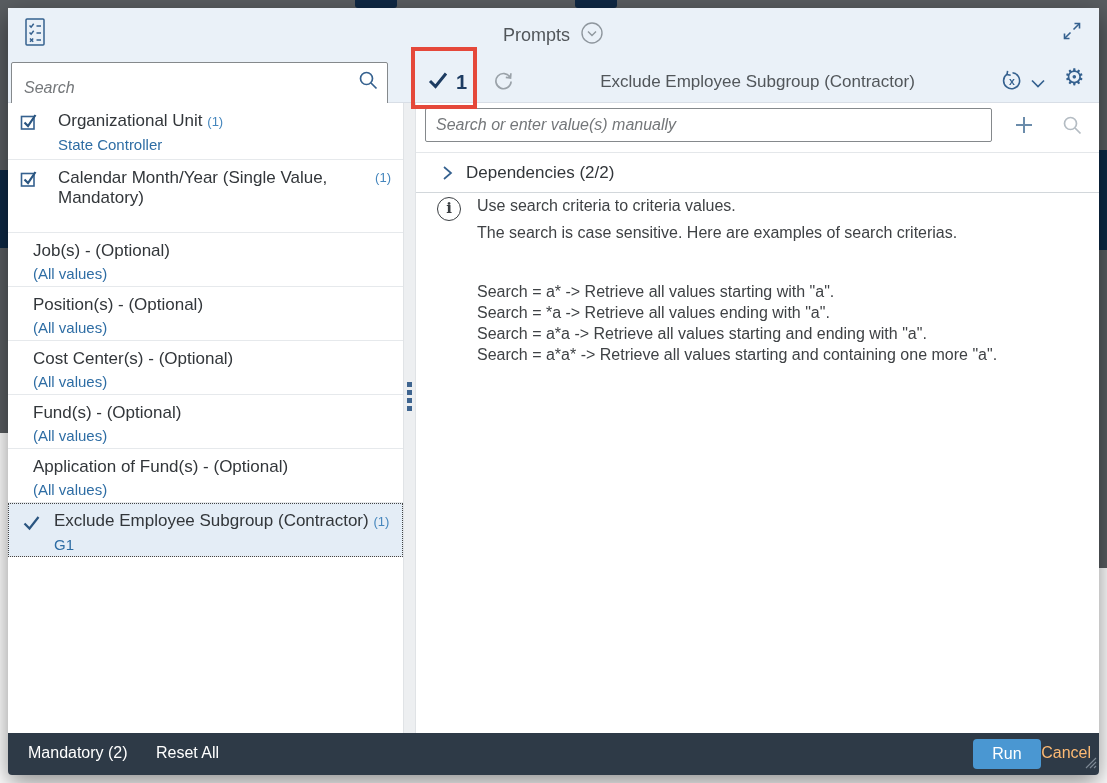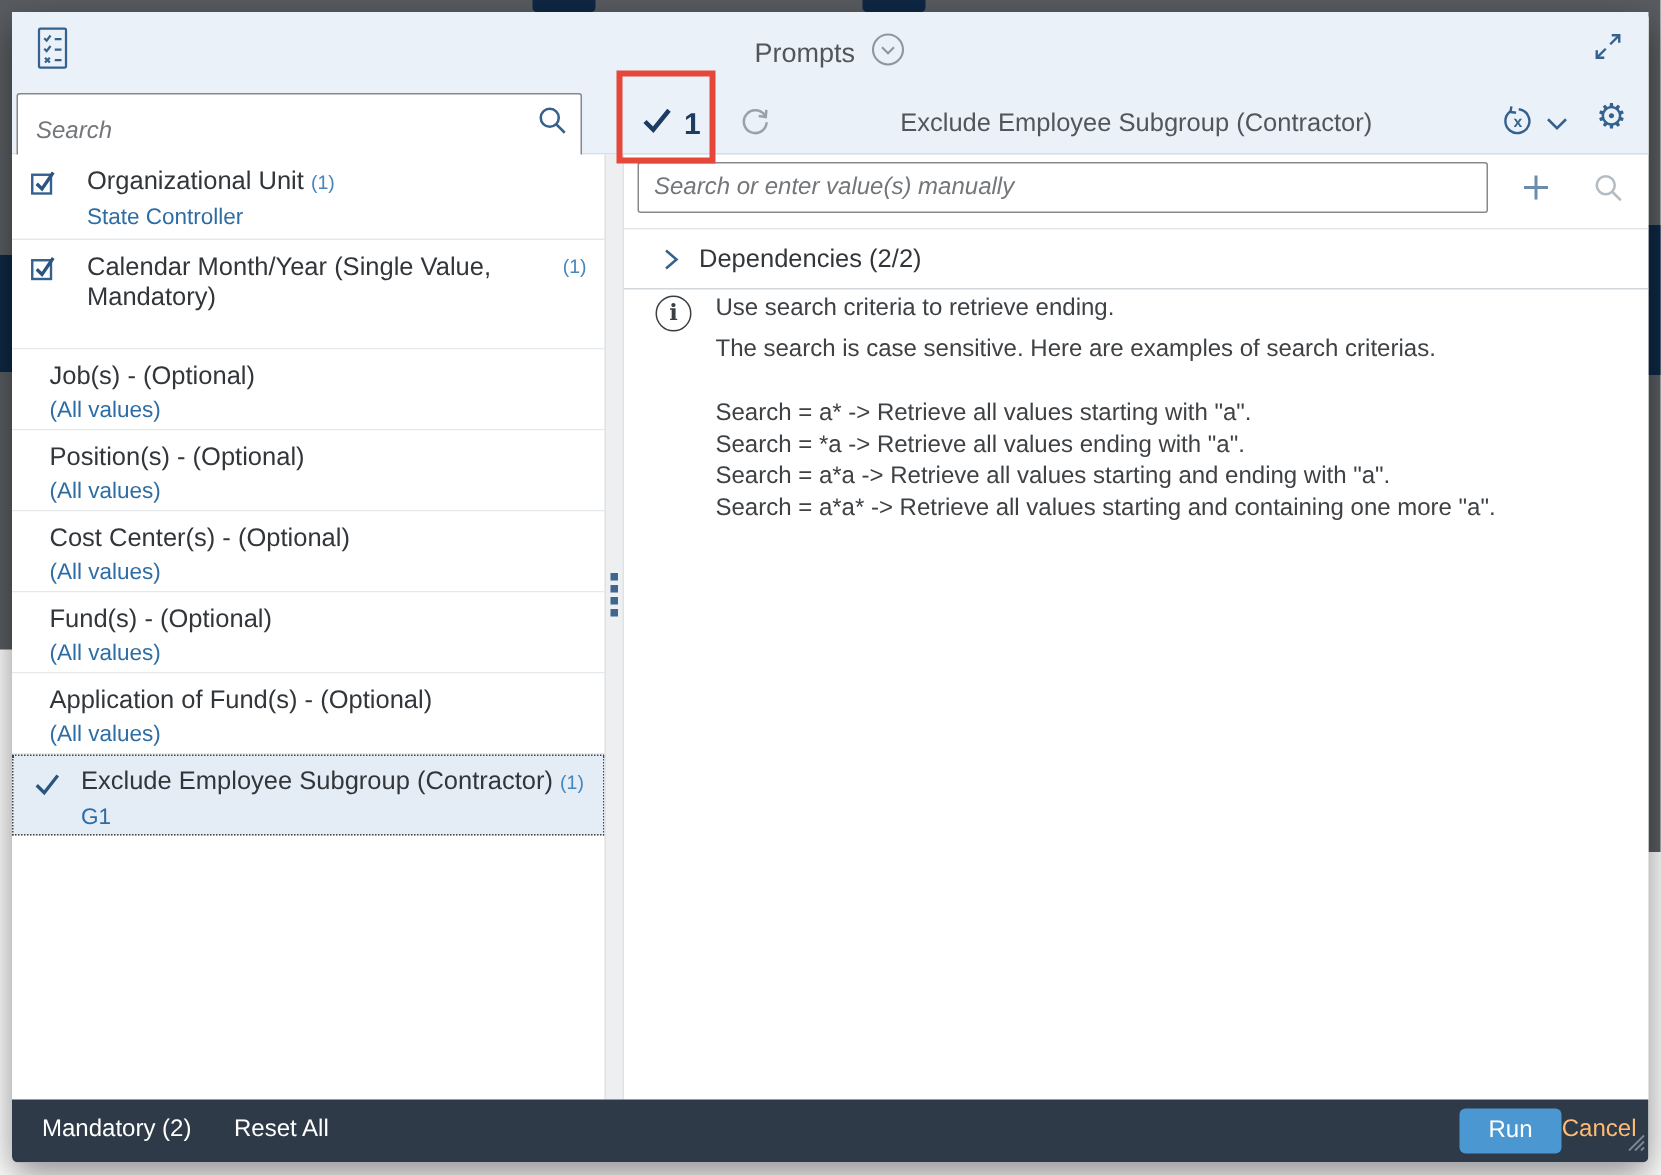--- a/index.html
+++ b/index.html
@@ -62,21 +62,21 @@
   .rp-search-divider { position:absolute; left:408px; right:0; top:144px; height:1px; background:#e4e7ea; }
   .dep-row { position:absolute; left:408px; right:0; top:145px; height:40px; border-bottom:1px solid #d2d7db; cursor:pointer; }
   .dep-chevron { position:absolute; left:24px; top:12px; }
   .dep-label { position:absolute; left:50px; top:10px; font-size:17px; color:#32363a; }
 
   .info-block { position:absolute; left:429px; top:187px; }
   .info-icon { position:absolute; left:0; top:2px; width:24px; height:24px; border:1.6px solid #3a3e42; border-radius:50%; text-align:center; font-family:"DejaVu Serif", serif; font-weight:bold; font-size:15px; line-height:21px; color:#3a3e42; }
   .info-text { margin-left:40px; width:620px; font-size:16px; color:#3f4245; }
   .info-text p { line-height:21px; }
   .info-line2 { margin-top:6px; }
-  .info-examples { margin-top:22px; }
+  .info-examples { margin-top:38px; }
 
   
   .footer { position:absolute; left:0; right:0; bottom:0; height:42px; background:#2e3a47; color:#fff;padding-left:48px; }
   .foot-mandatory { position:absolute; left:20px; top:11px; font-size:16px; cursor:pointer; }
   .foot-reset { position:absolute; left:148px; top:11px; font-size:16px; cursor:pointer; }
   .run-btn { position:absolute; right:58px; top:6px; width:68px; height:30px; background:#4a97d2; border:none; border-radius:4px; color:#fff; font-size:16px; font-family:"Liberation Sans",sans-serif; cursor:pointer; }
   .cancel-btn { position:absolute; right:8px; top:11px; font-size:16px; color:#fdba74; cursor:pointer; }
   .resize-grip { position:absolute; right:2px; bottom:2px; }
 </style>
 </head>
@@ -257,21 +257,21 @@
       <svg width="14" height="16" viewBox="0 0 14 16" fill="none" stroke="#35618f" stroke-width="1.7">
           <path d="M4 2 L11 8 L4 14"></path>
         </svg>
     </span>
     <span class="dep-label">Dependencies (2/2)</span>
   </div>
 
   <div class="info-block">
     <div class="info-icon">i</div>
     <div class="info-text">
-      <p>Use search criteria to retrieve ending.</p>
+      <p>Use search criteria to criteria values.</p>
       <p class="info-line2">The search is case sensitive. Here are examples of search criterias.</p>
       <div class="info-examples">
         <p>Search = a* -&gt; Retrieve all values starting with "a".</p>
         <p>Search = *a -&gt; Retrieve all values ending with "a".</p>
         <p>Search = a*a -&gt; Retrieve all values starting and ending with "a".</p>
         <p>Search = a*a* -&gt; Retrieve all values starting and containing one more "a".</p>
       </div>
     </div>
   </div>
 

